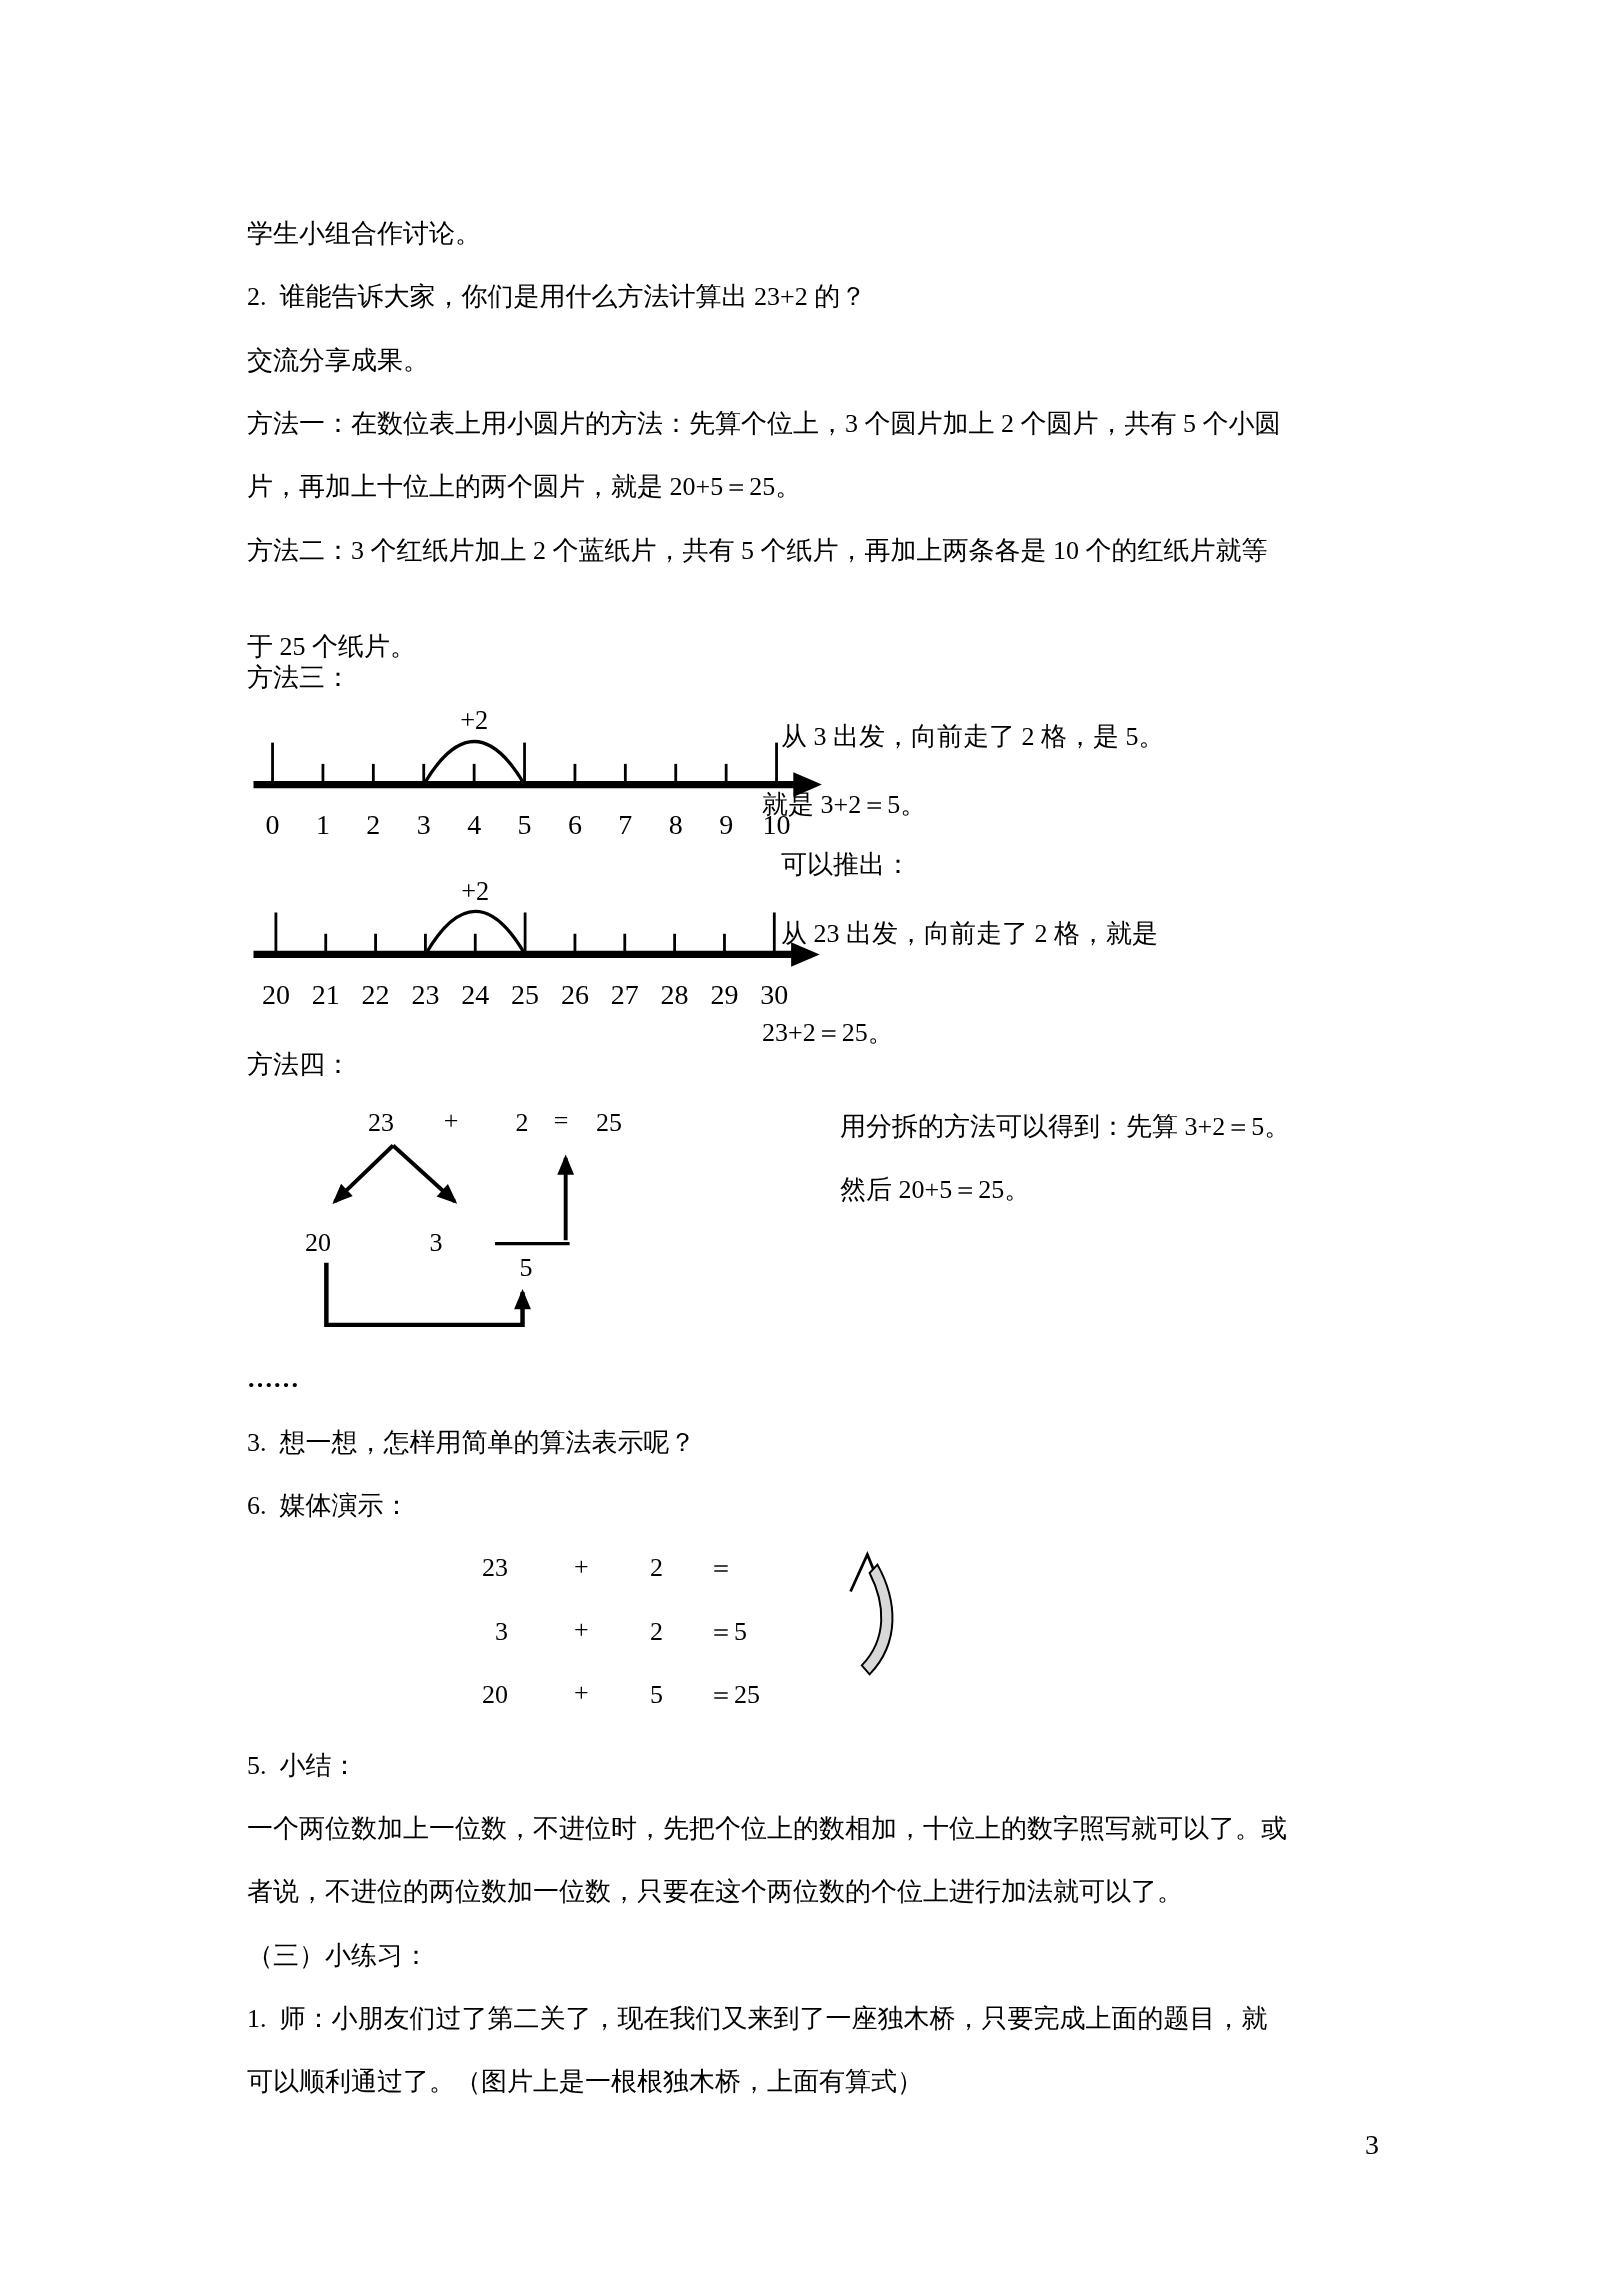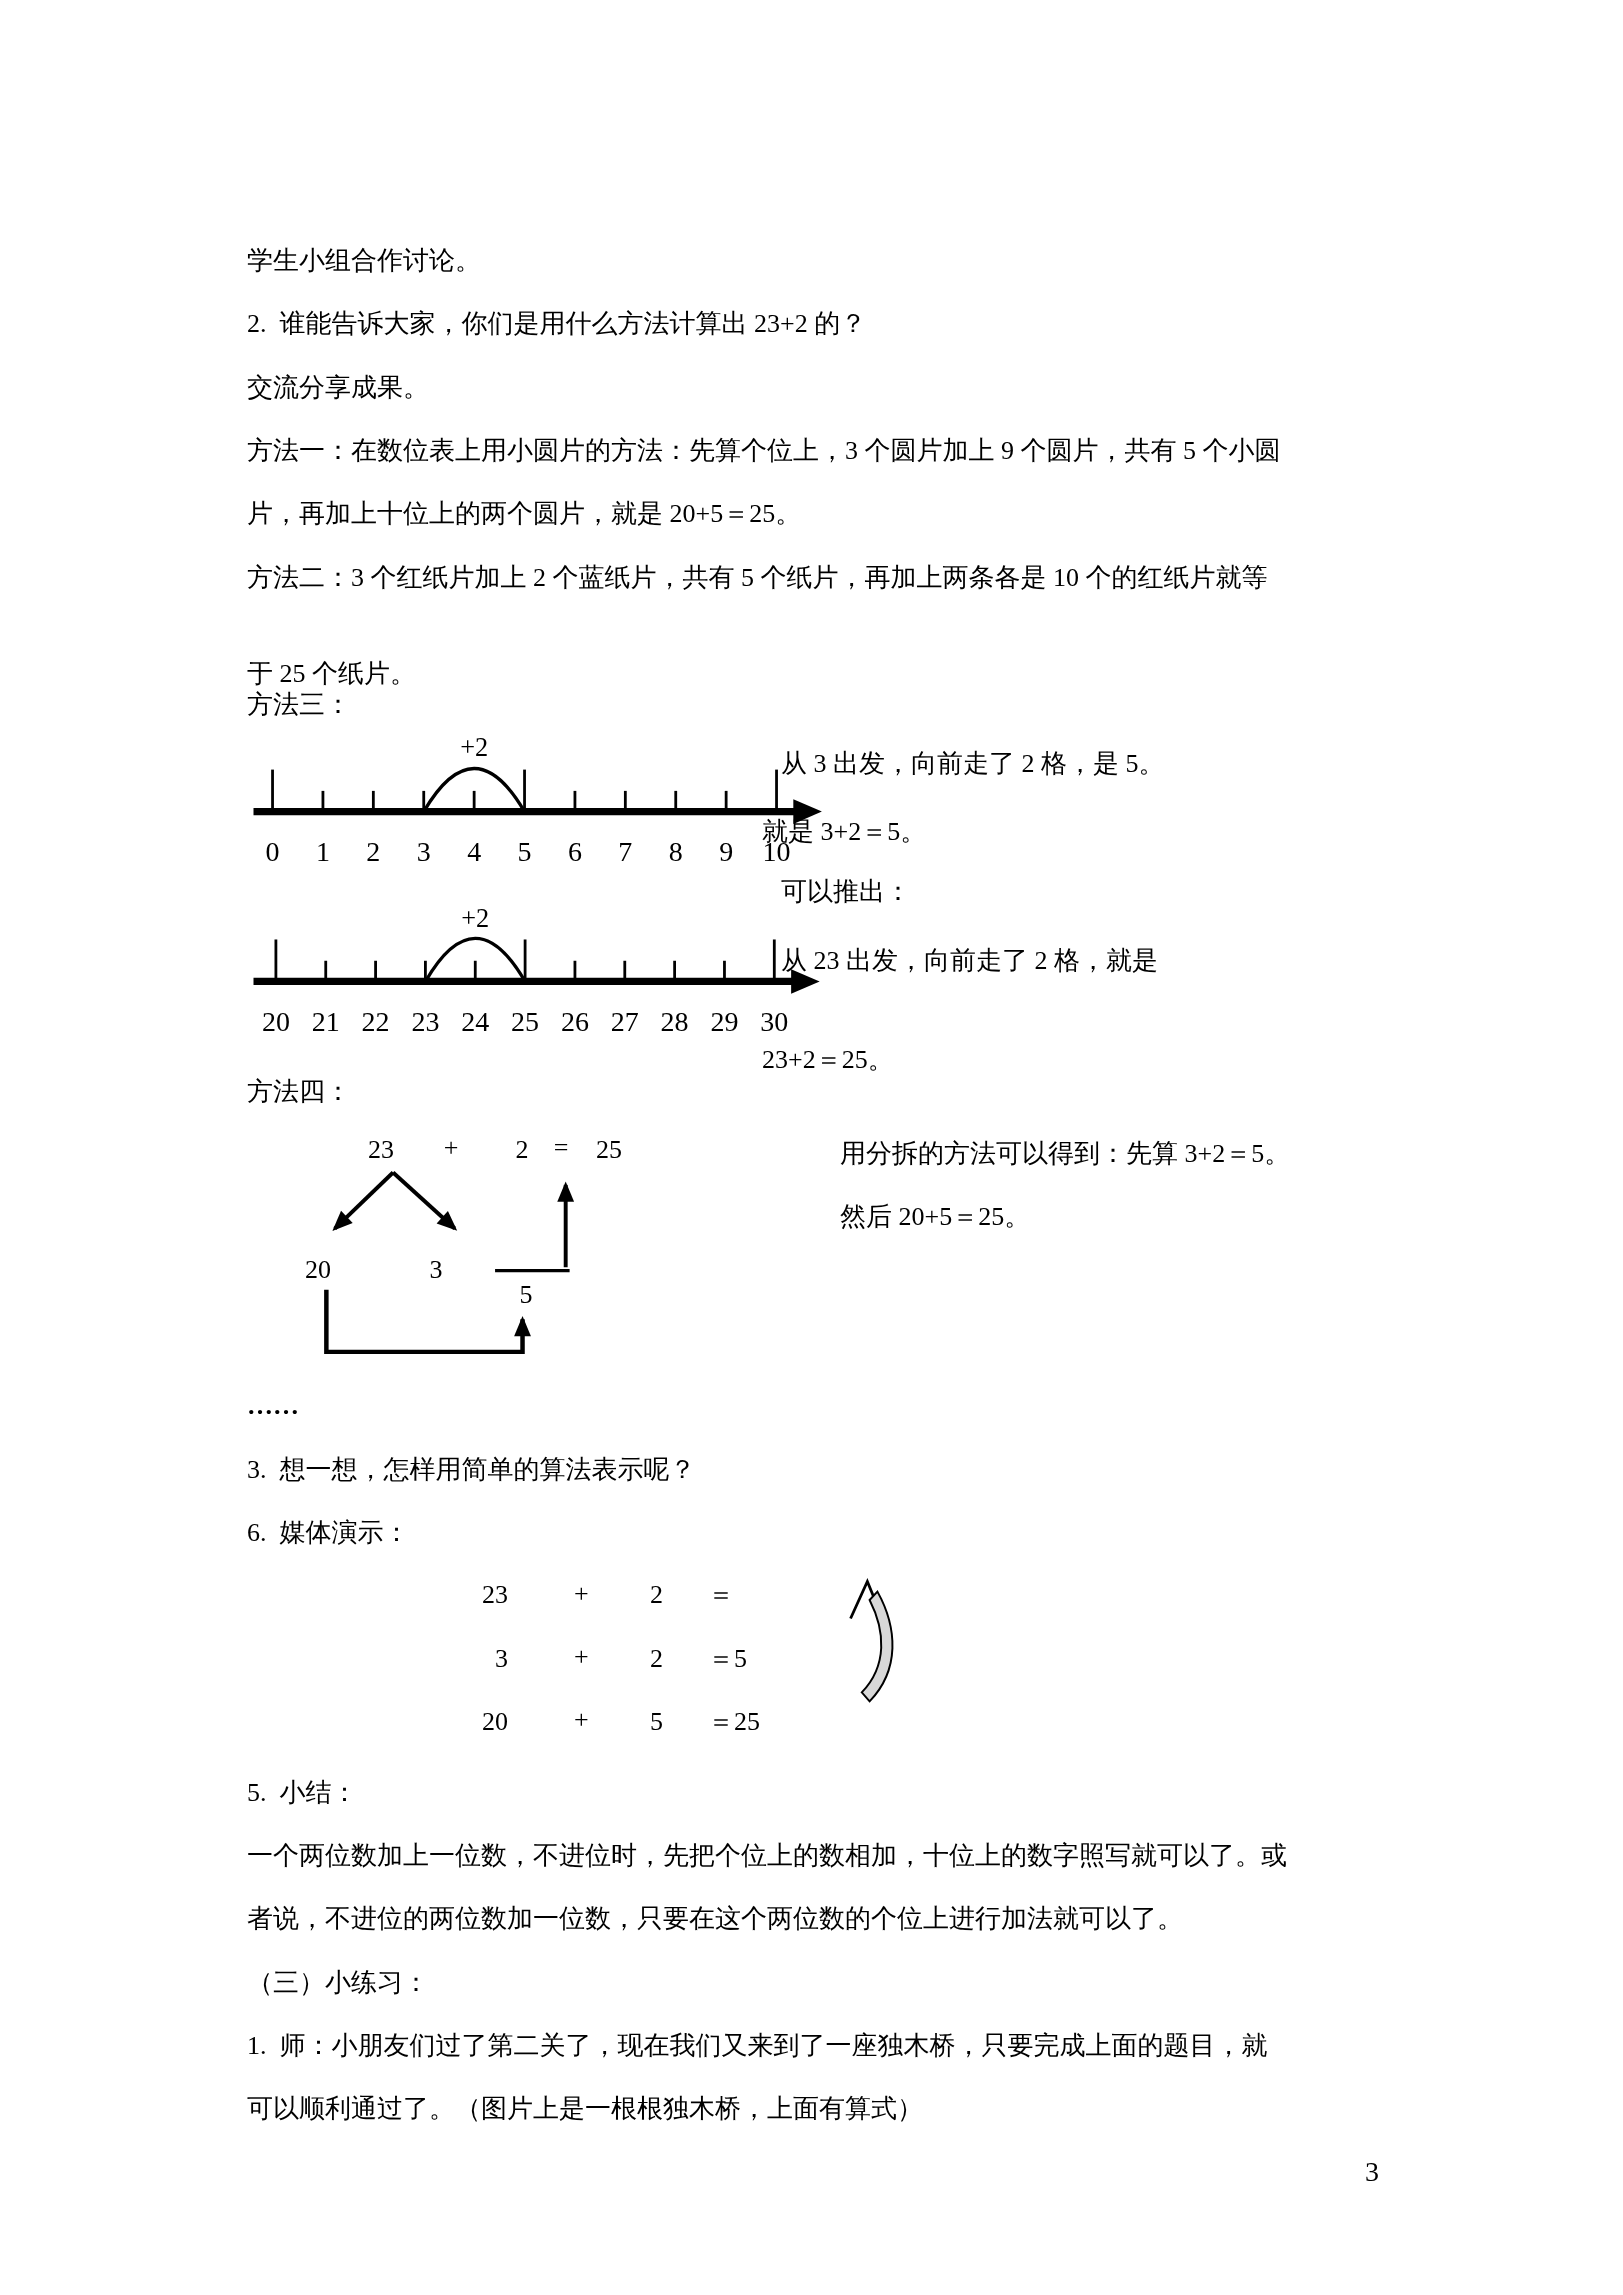--- a/index.html
+++ b/index.html
@@ -3,21 +3,20 @@
 <meta charset="utf-8">
 <style>
   html,body{margin:0;padding:0;background:#ffffff;}
   .page{
     position:relative;
     width:1623px;height:2215px;
     background:#ffffff;
     color:#000;
     font-family:"Liberation Serif","DejaVu Serif",serif;
     overflow:hidden;
-    margin-top:27px;
   }
   .tl{
     position:absolute;left:247px;
     font-size:26px;line-height:26px;
     white-space:pre;
   }
   .note{
     position:absolute;
     font-size:26px;line-height:26px;
     white-space:pre;
@@ -39,21 +38,21 @@
   .pgnum{position:absolute;font-size:28px;line-height:28px;}
 </style>
 </head>
 <body>
 
 <div class="page">
 
   <div class="tl" style="top:221px">学生小组合作讨论。</div>
   <div class="tl" style="top:284px">2.  谁能告诉大家，你们是用什么方法计算出 23+2 的？</div>
   <div class="tl" style="top:348px">交流分享成果。</div>
-  <div class="tl" style="top:411px">方法一：在数位表上用小圆片的方法：先算个位上，3 个圆片加上 9 个圆片，共有 5 个小圆</div>
+  <div class="tl" style="top:411px">方法一：在数位表上用小圆片的方法：先算个位上，3 个圆片加上 2 个圆片，共有 5 个小圆</div>
   <div class="tl" style="top:474px">片，再加上十位上的两个圆片，就是 20+5＝25。</div>
   <div class="tl" style="top:538px">方法二：3 个红纸片加上 2 个蓝纸片，共有 5 个纸片，再加上两条各是 10 个的红纸片就等</div>
   <div class="tl" style="top:634px">于 25 个纸片。</div>
   <div class="tl" style="top:665px">方法三：</div>
 
   <svg style="left:208px;top:695px" width="651" height="154" viewBox="0 0 1160 275">
     <text x="474" y="60" font-size="47" text-anchor="middle">+2</text>
     <path d="M384,160 Q474,6 564,160" fill="none" stroke="#000" stroke-width="6"></path>
     <g stroke="#000" stroke-width="5">
       <line x1="114" y1="85" x2="114" y2="160"></line>

